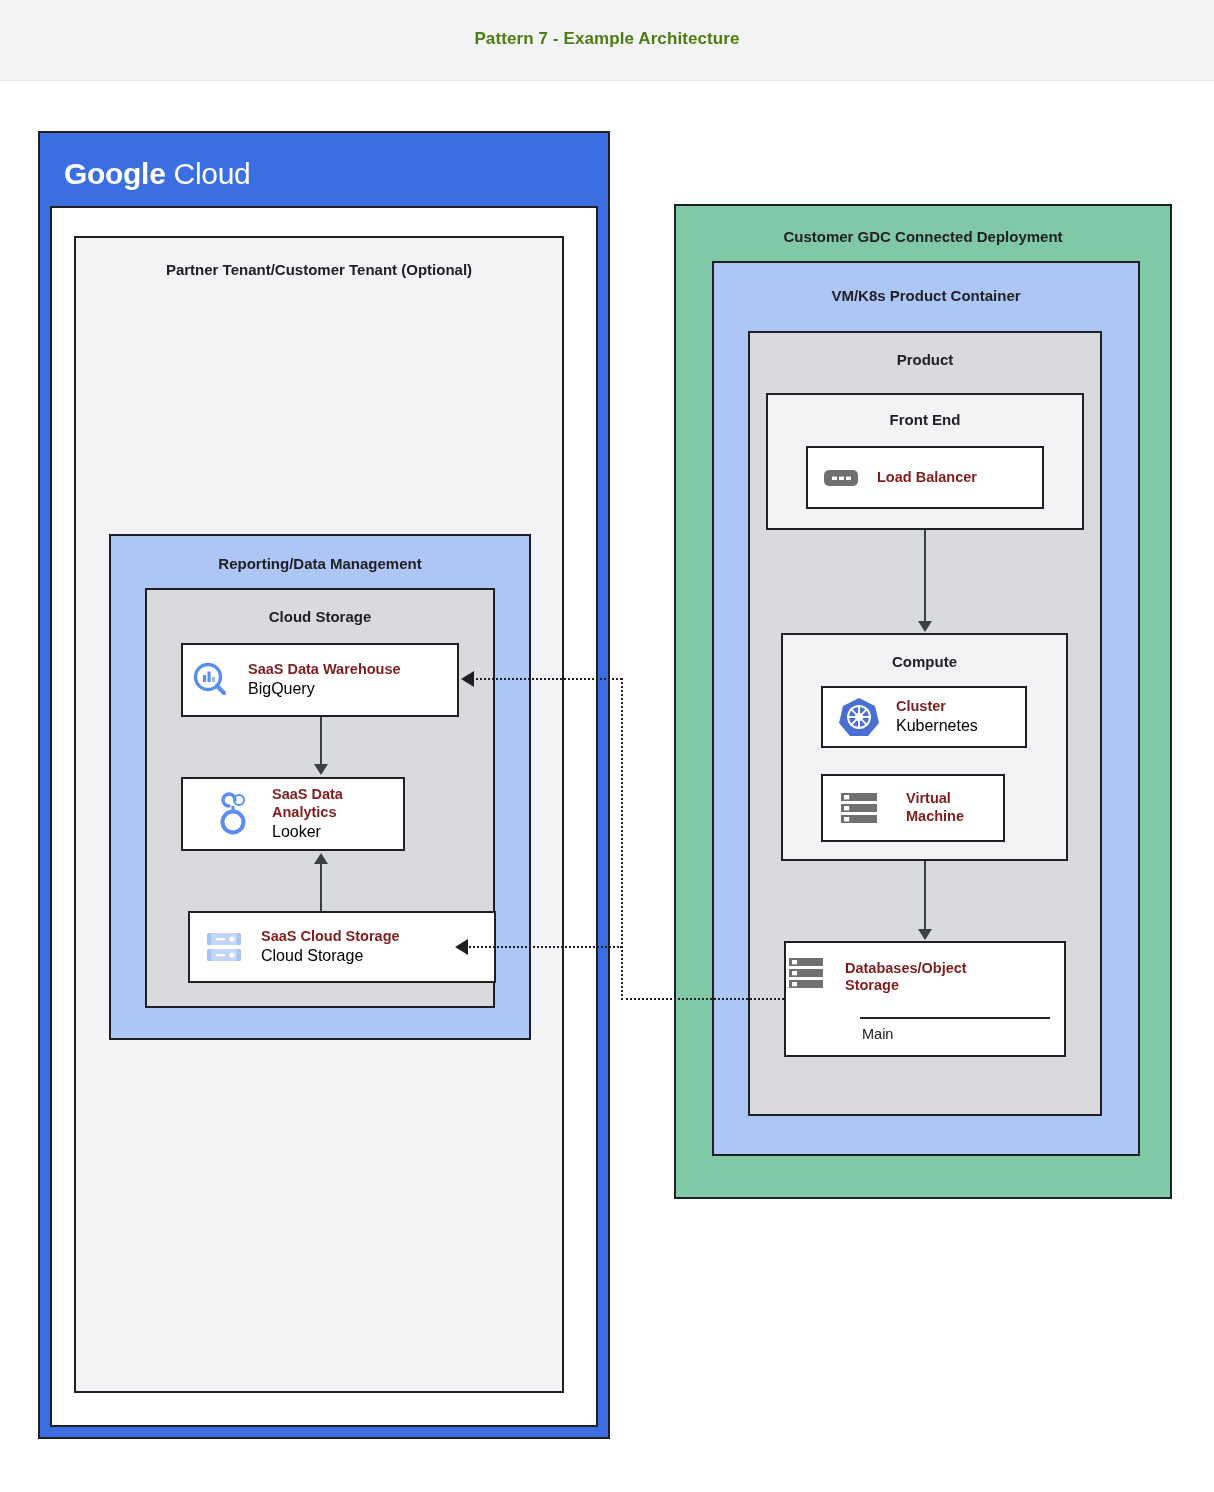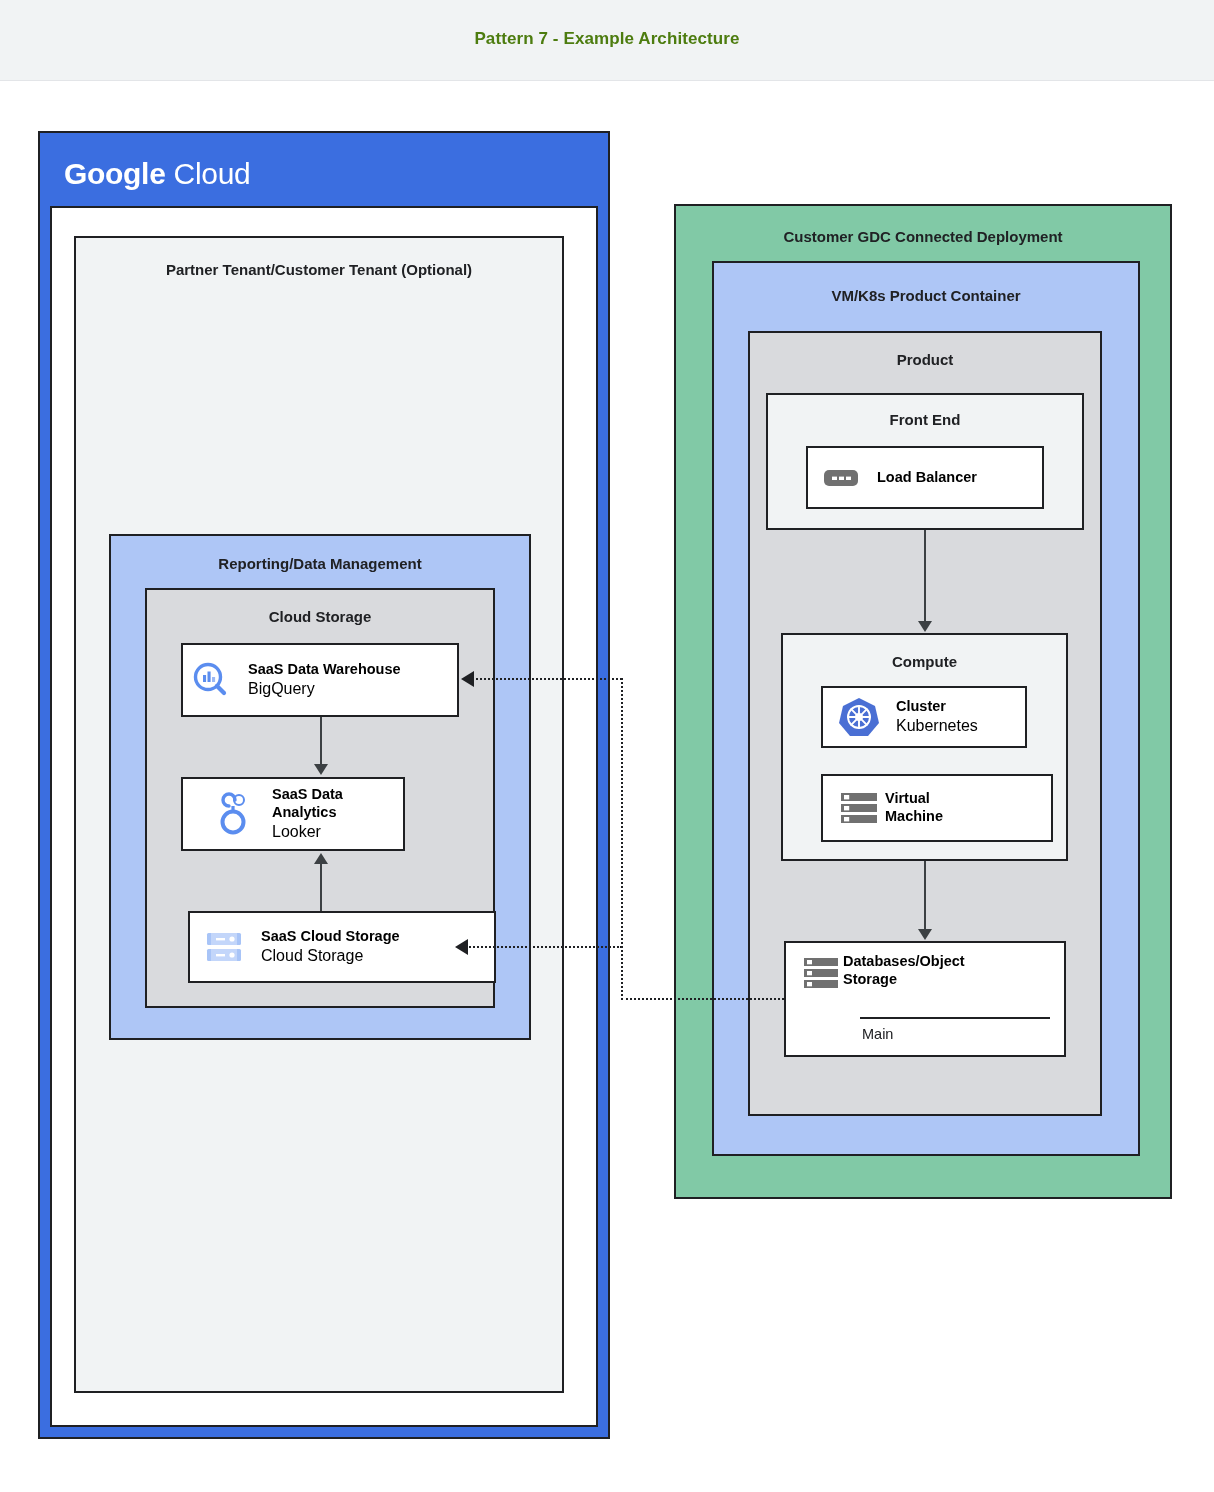--- a/index.html
+++ b/index.html
@@ -50,21 +50,21 @@
 
   
   #cloudstorage { left: 145px; top: 588px; width: 350px; height: 420px; background: #d9dadd; }
   #cloudstorage .box-title { top: 18px; font-size: 15px; }
 
   
   .node { position: absolute; border: 2px solid #1f2023; background: #ffffff;
           display: flex; align-items: center; }
   .node-icon { flex: 0 0 auto; display: flex; align-items: center; justify-content: center; }
   .node-text { display: flex; flex-direction: column; justify-content: center; }
-  .node-title { font-size: 14.5px; font-weight: bold; color: #000000; line-height: 1.22; }
+  .node-title { font-size: 14.5px; font-weight: bold; color: #7f1d1d; line-height: 1.22; }
   .node-sub { font-size: 16px; font-weight: normal; color: #000000; line-height: 1.25; }
 
   #n-bigquery  { left: 181px; top: 643px; width: 278px; height: 74px; padding-left: 8px; gap: 17px; }
   #n-looker    { left: 181px; top: 777px; width: 224px; height: 74px; padding-left: 32px; gap: 17px; }
   #n-saascs    { left: 188px; top: 911px; width: 308px; height: 72px; padding-left: 14px; gap: 17px; }
 
   
   #gdc { left: 674px; top: 204px; width: 498px; height: 995px; background: #81c9a6; }
   #gdc .box-title { top: 22px; font-size: 15px; }
 
@@ -78,29 +78,29 @@
 
   
   #frontend { left: 766px; top: 393px; width: 318px; height: 137px; background: #f1f3f4; }
   #frontend .box-title { top: 16px; font-size: 15px; }
   #n-lb { left: 806px; top: 446px; width: 238px; height: 63px; padding-left: 15px; gap: 18px; }
 
   
   #compute { left: 781px; top: 633px; width: 287px; height: 228px; background: #f1f3f4; }
   #compute .box-title { top: 18px; font-size: 15px; }
   #n-cluster { left: 821px; top: 686px; width: 206px; height: 62px; padding-left: 14px; gap: 15px; }
-  #n-vm      { left: 821px; top: 774px; width: 232px; height: 68px; padding-left: 14px; gap: 4px; }
+  #n-vm      { left: 821px; top: 774px; width: 184px; height: 68px; padding-left: 14px; gap: 25px; }
 
   
   #n-db {
     left: 784px; top: 941px; width: 282px; height: 116px;
     border: 2px solid #1f2023; background: #ffffff; position: absolute;
   }
   #db-row { position: absolute; left: 0; top: 10px; width: 100%;
-            display: flex; align-items: flex-start; padding-left: 15px; }
+            display: flex; align-items: flex-end; gap: 17px; }
   #db-rule { position: absolute; left: 74px; top: 74px; width: 190px;
              border-top: 2px solid #1f2023; }
   #db-main { position: absolute; left: 76px; top: 83px; font-size: 14.5px; color: #202124; }
 
   
   .arrow-v { position: absolute; width: 0; border-left: 2px solid #3c4043; }
   .arrow-head-down, .arrow-head-up {
     position: absolute; width: 0; height: 0;
     border-left: 7px solid transparent; border-right: 7px solid transparent;
   }

